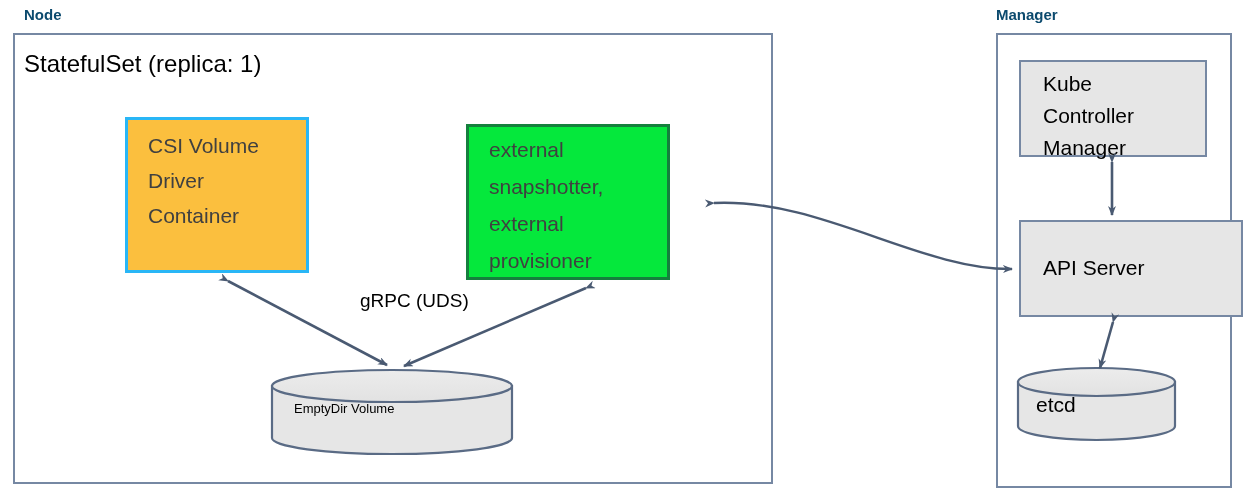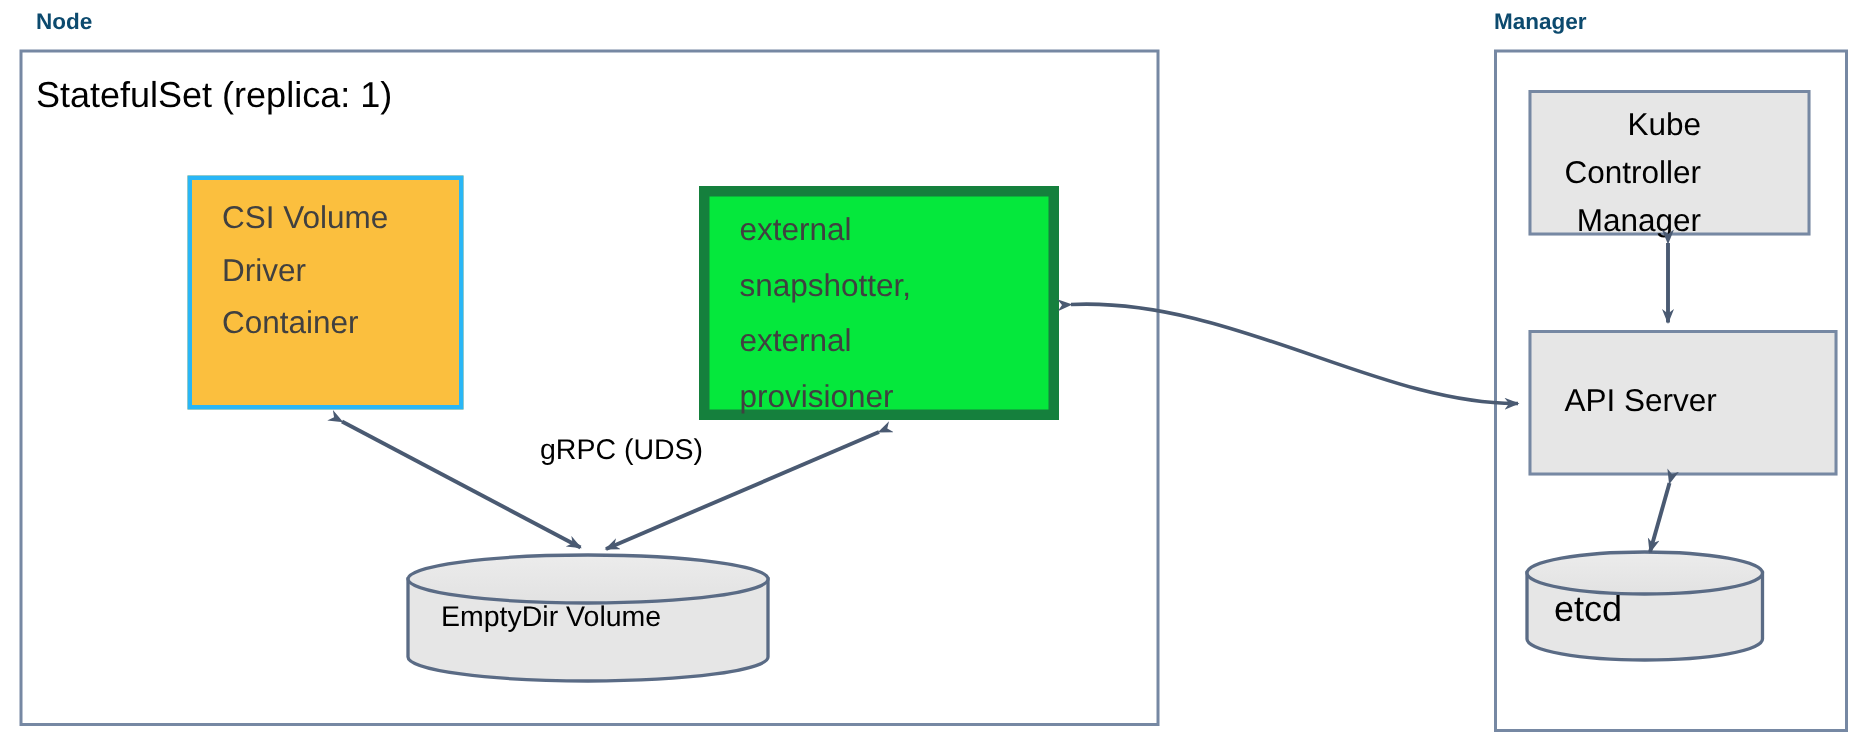--- a/index.html
+++ b/index.html
@@ -52,32 +52,31 @@
     border:2px solid #7688a3;
   }
   .gray-box .txt{
     position:absolute;
     left:0;top:0;
     padding:6px 0 0 22px;
     font-size:21px;
     line-height:32px;
     color:#000000;
     white-space:pre-line;
-    text-align:right;
   }
   .api-txt{
     padding-top:30px !important;
   }
   svg.overlay{
     position:absolute;left:0;top:0;width:1250px;height:496px;
     pointer-events:none;
   }
   .cyl-label{
     position:absolute;
-    font-size:19px;
+    font-size:13px;
     color:#000000;
     white-space:nowrap;
   }
   .edge-label{
     position:absolute;
     font-size:19px;
     color:#000000;
     white-space:nowrap;
   }
 </style>
@@ -93,34 +92,34 @@
 
   <div class="grp-label" style="left:996px;top:6px;">Manager</div>
   <div class="grp-box" style="left:996px;top:33px;width:236px;height:455px;"></div>
 
   <div class="node-box" style="left:125px;top:117px;width:184px;height:156px;background:#fbbf3e;border:3px solid #29b6f6;">
     <span class="txt">CSI Volume
 Driver
 Container</span>
   </div>
 
-  <div class="node-box" style="left:466px;top:124px;width:240px;height:156px;background:#05e83c;border:7px solid #15803d;">
+  <div class="node-box" style="left:466px;top:124px;width:204px;height:156px;background:#05e83c;border:3px solid #15803d;">
     <span class="txt" style="padding-top:4px;line-height:37px;">external
 snapshotter,
 external
 provisioner</span>
   </div>
 
   <div class="gray-box" style="left:1019px;top:60px;width:188px;height:97px;">
     <span class="txt">Kube
 Controller
 Manager</span>
   </div>
 
-  <div class="gray-box" style="left:1019px;top:220px;width:206px;height:97px;">
+  <div class="gray-box" style="left:1019px;top:220px;width:224px;height:97px;">
     <span class="txt api-txt">API Server</span>
   </div>
 
   <svg class="overlay" viewBox="0 0 1250 496" xmlns="http://www.w3.org/2000/svg">
     <defs>
       <marker id="ah" markerWidth="12" markerHeight="12" refX="9" refY="4" orient="auto" markerUnits="userSpaceOnUse">
         <path d="M0,0 L10,4 L0,8 L3,4 z" fill="#4a5a72"></path>
       </marker>
       <linearGradient id="cylTop" x1="0" y1="0" x2="0" y2="1">
         <stop offset="0%" stop-color="#ececec"></stop>
@@ -154,17 +153,17 @@
       <line x1="1112" y1="162" x2="1112" y2="215" stroke="#4a5a72" stroke-width="2.6" marker-start="url(#ah)" marker-end="url(#ah)"></line>
     </g>
 
     <g>
       <line x1="1113" y1="322" x2="1100" y2="368" stroke="#4a5a72" stroke-width="2.6" marker-start="url(#ah)" marker-end="url(#ah)"></line>
     </g>
   </svg>
 
   <div class="cyl-label" style="left:294px;top:401px;">EmptyDir Volume</div>
 
-  <div class="cyl-label" style="left:1036px;top:393px;font-size:24px;">etcd</div>
+  <div class="cyl-label" style="left:1036px;top:393px;font-size:21px;">etcd</div>
 
   <div class="edge-label" style="left:324px;top:290px;margin-left:36px;">gRPC (UDS)</div>
 
 </div>
 
 </body></html>

